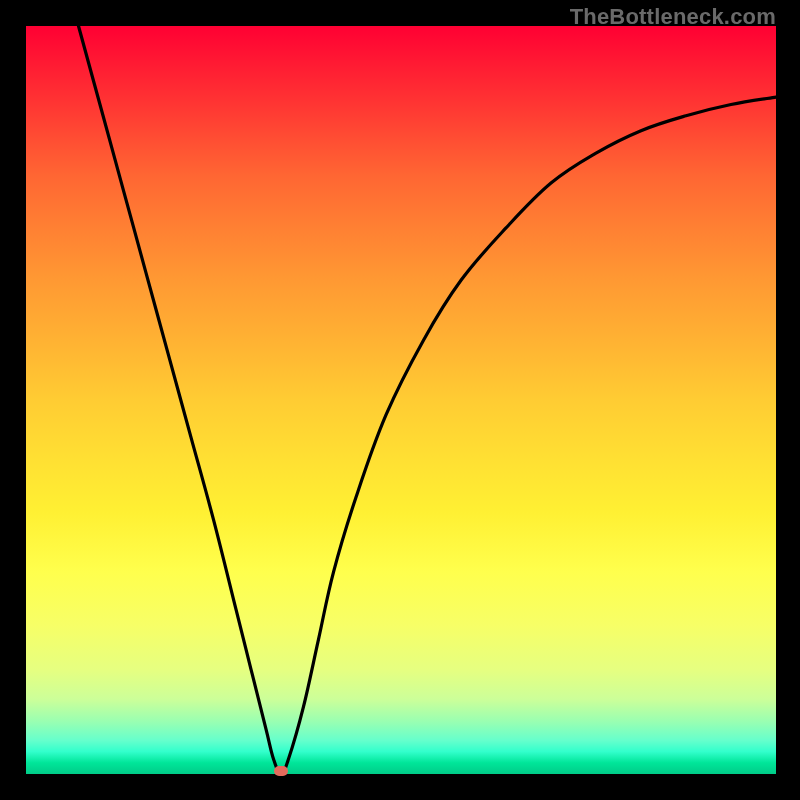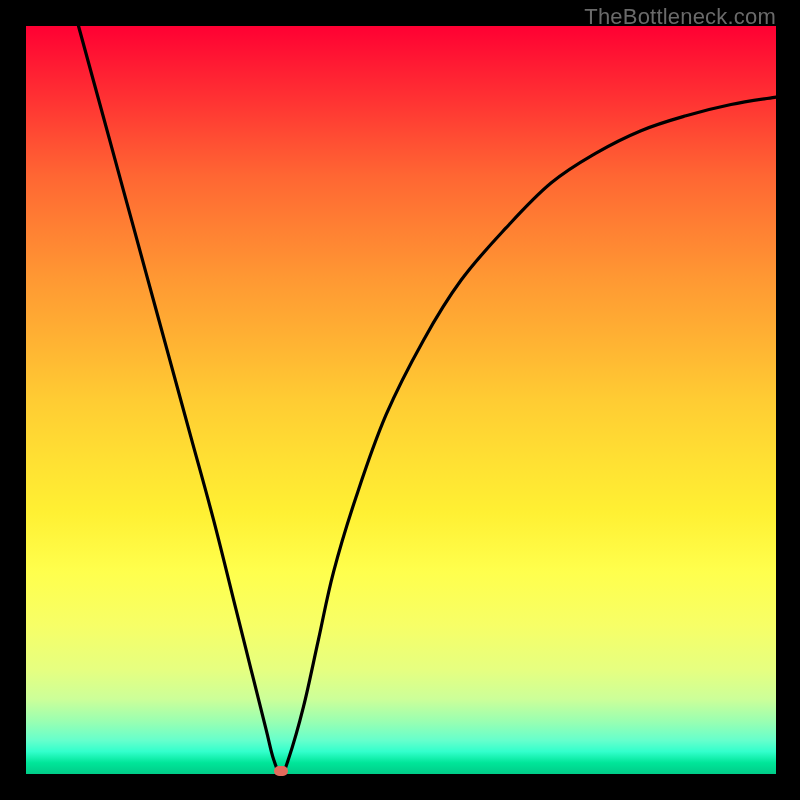--- a/index.html
+++ b/index.html
@@ -49,21 +49,21 @@
       #00e699 98.5%,
       #00cc88 100%
     );
   }
   .watermark {
     position: absolute;
     top: 4px;
     right: 24px;
     color: #6a6a6a;
     font-size: 22px;
-    font-weight: 400;
+    font-weight: 700;
     letter-spacing: 0.2px;
     user-select: none;
   }
   svg.curve {
     position: absolute;
     left: 0;
     top: 0;
     width: 100%;
     height: 100%;
     overflow: visible;

